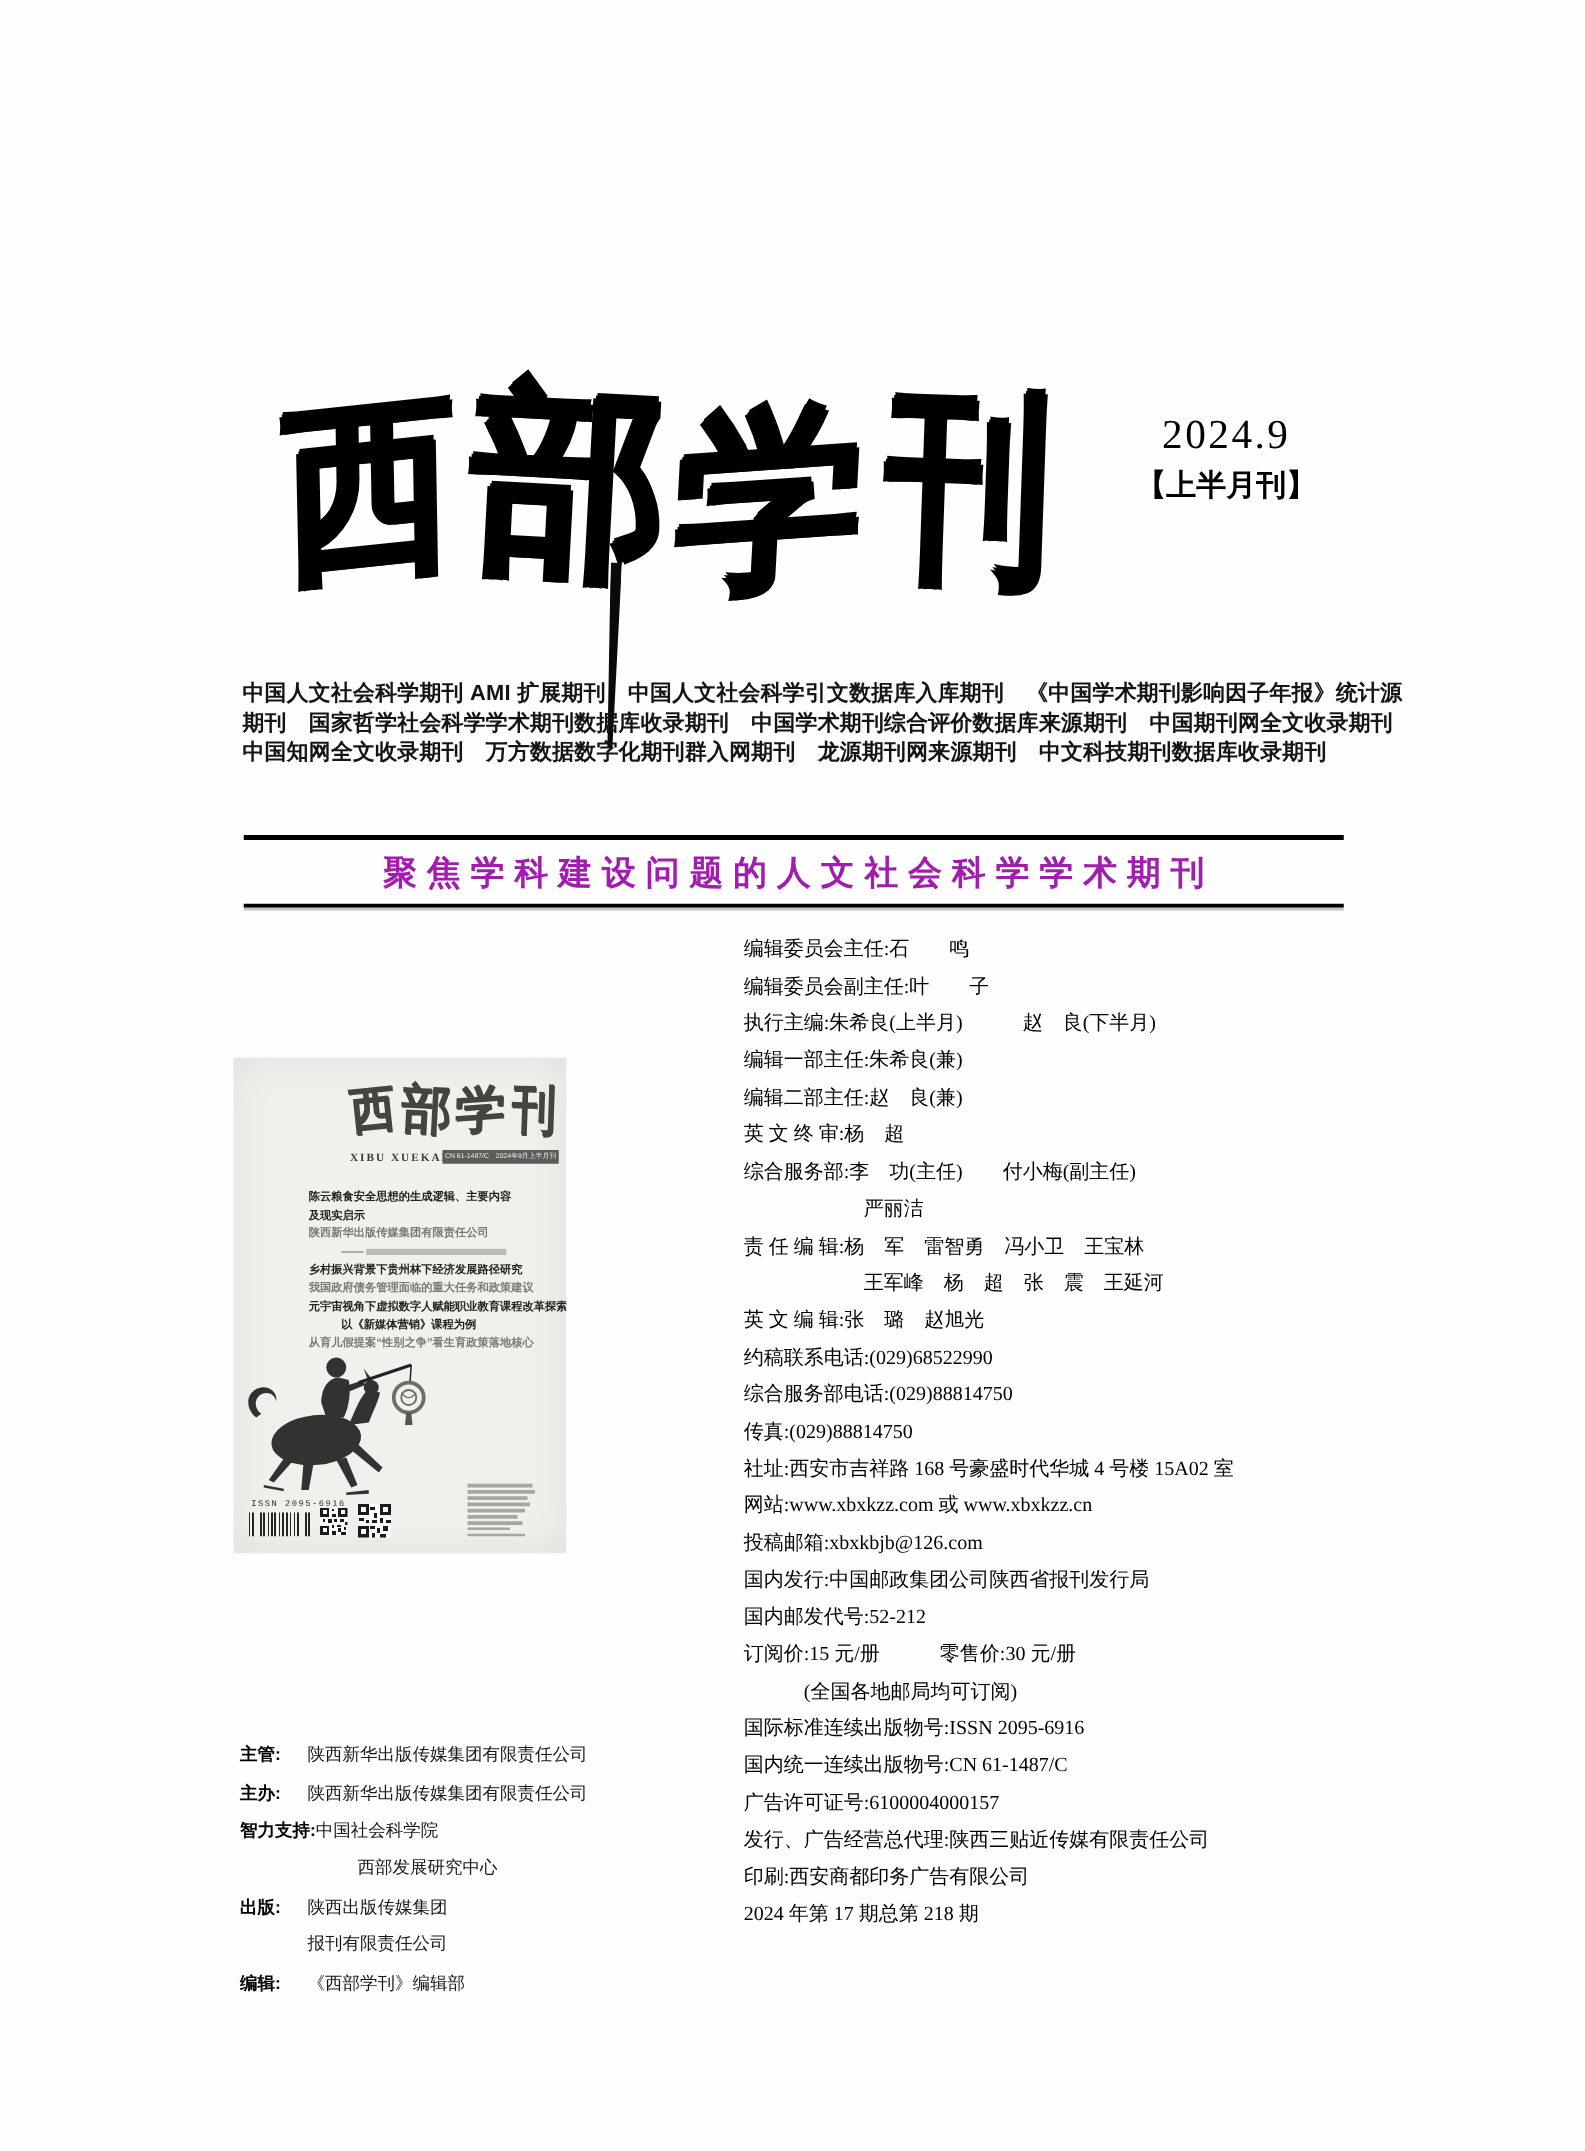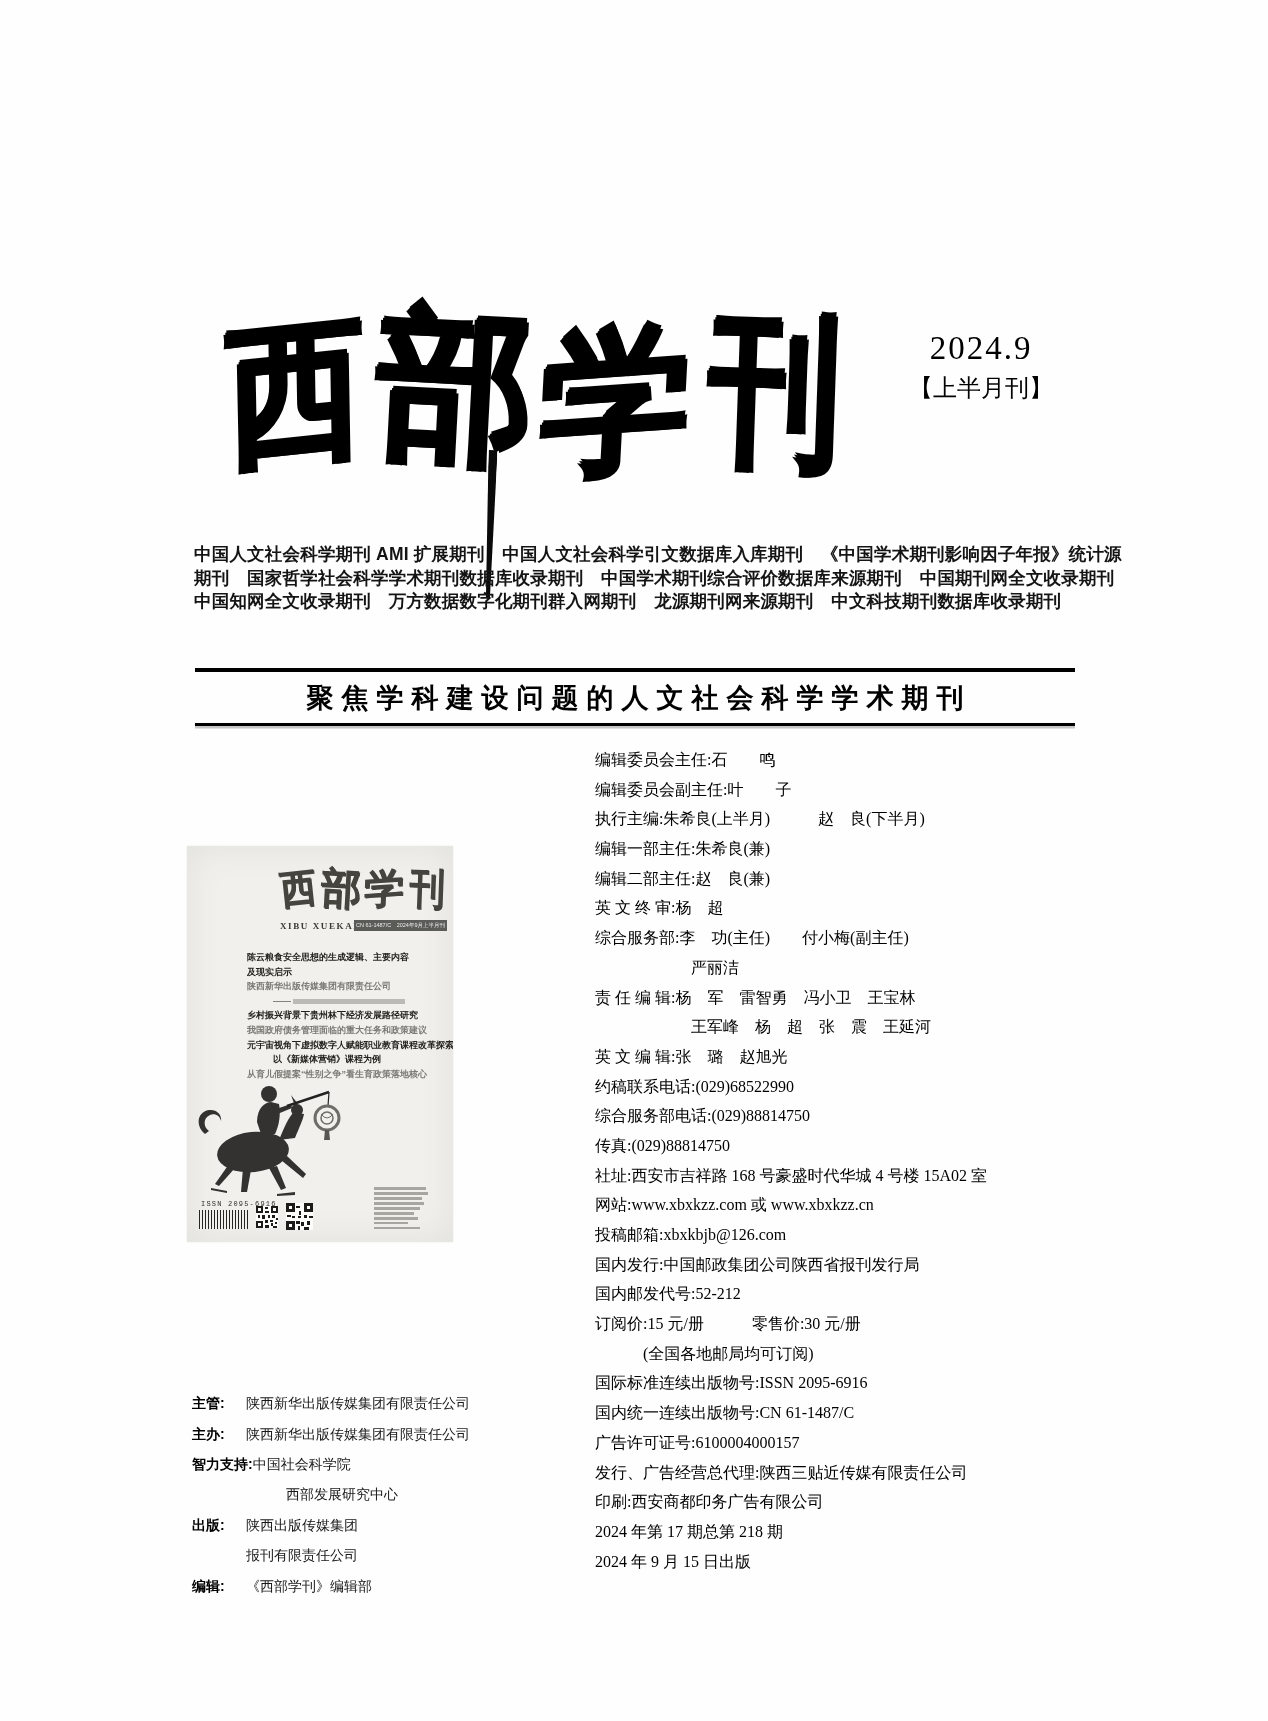--- a/index.html
+++ b/index.html
@@ -12,34 +12,34 @@
           margin-right:10px;text-shadow:3px 2px 0 #060606,-2px 2px 0 #060606,1px -2px 0 #060606;}
   .m-char:nth-child(1){transform:rotate(-6deg) skewX(-5deg) scale(.92,1.02);}
   .m-char:nth-child(2){transform:rotate(3deg) translateY(-6px) scale(1.04,1.1);}
   .m-char:nth-child(3){transform:rotate(-4deg) translateY(8px) skewX(-7deg) scale(1,1.05);}
   .m-char:nth-child(4){transform:rotate(2deg) translateY(-2px) scale(.88,1.12);}
   .tail-stroke{position:absolute;left:486px;top:450px;width:9px;height:148px;background:#0a0a0a;
                transform:rotate(2deg);clip-path:polygon(0 0,100% 0,72% 100%,28% 100%);}
 
   .issue-block{position:absolute;left:896px;top:330px;width:170px;text-align:center;}
   .issue-date{font-size:33px;font-weight:normal;letter-spacing:2px;color:#000;}
-  .issue-label{font-size:24px;margin-top:5px;color:#000;white-space:nowrap;}
+  .issue-label{font-size:24px;margin-top:5px;color:#000;white-space:nowrap;font-weight:bold;}
 
   
   .indexing{position:absolute;left:194px;top:543px;width:920px;
             font-family:"Liberation Sans","DejaVu Sans",sans-serif;font-weight:bold;
             font-size:17.5px;color:#141414;}
   .idx-line{height:23.5px;line-height:23.5px;white-space:nowrap;letter-spacing:.2px;}
 
   
   .slogan-box{position:absolute;left:195px;top:668px;width:880px;}
   .rule{height:3.5px;background:#000;}
   .rule-bottom{box-shadow:0 2.5px 0 rgba(0,0,0,.22);}
   .slogan{text-align:center;font-size:27px;font-weight:bold;letter-spacing:8px;
-          padding:8px 0 7px 8px;color:#000000;white-space:nowrap;}
+          padding:8px 0 7px 8px;color:#a21caf;white-space:nowrap;}
 
   
   .cover{position:absolute;left:187px;top:846px;width:266px;height:396px;background:#f1f0ed;
          box-shadow:inset 0 0 35px rgba(90,85,70,.10), 0 0 2px rgba(0,0,0,.08);}
   .cover-title{position:absolute;left:78px;top:22px;width:182px;display:flex;justify-content:flex-end;
                filter:blur(.3px);}
   .c-char{font-family:"DejaVu Serif",serif;font-weight:bold;font-size:40px;line-height:1;color:#45443e;
           margin-left:3px;text-shadow:1px 1px 0 #45443e;}
   .c-char:nth-child(1){transform:rotate(-6deg) scale(.9,1);}
   .c-char:nth-child(2){transform:rotate(3deg) scale(1,1.06);}
@@ -260,16 +260,15 @@
       <div class="e-line">国内发行:中国邮政集团公司陕西省报刊发行局</div>
       <div class="e-line">国内邮发代号:52-212</div>
       <div class="e-line">订阅价:15 元/册　　　零售价:30 元/册</div>
       <div class="e-line">　　　(全国各地邮局均可订阅)</div>
       <div class="e-line">国际标准连续出版物号:ISSN 2095-6916</div>
       <div class="e-line">国内统一连续出版物号:CN 61-1487/C</div>
       <div class="e-line">广告许可证号:6100004000157</div>
       <div class="e-line">发行、广告经营总代理:陕西三贴近传媒有限责任公司</div>
       <div class="e-line">印刷:西安商都印务广告有限公司</div>
       <div class="e-line">2024 年第 17 期总第 218 期</div>
-      <div class="e-line">2024 年 9 月 15 日出版</div>
     </div>
 
 </div>
 
 </body></html>

